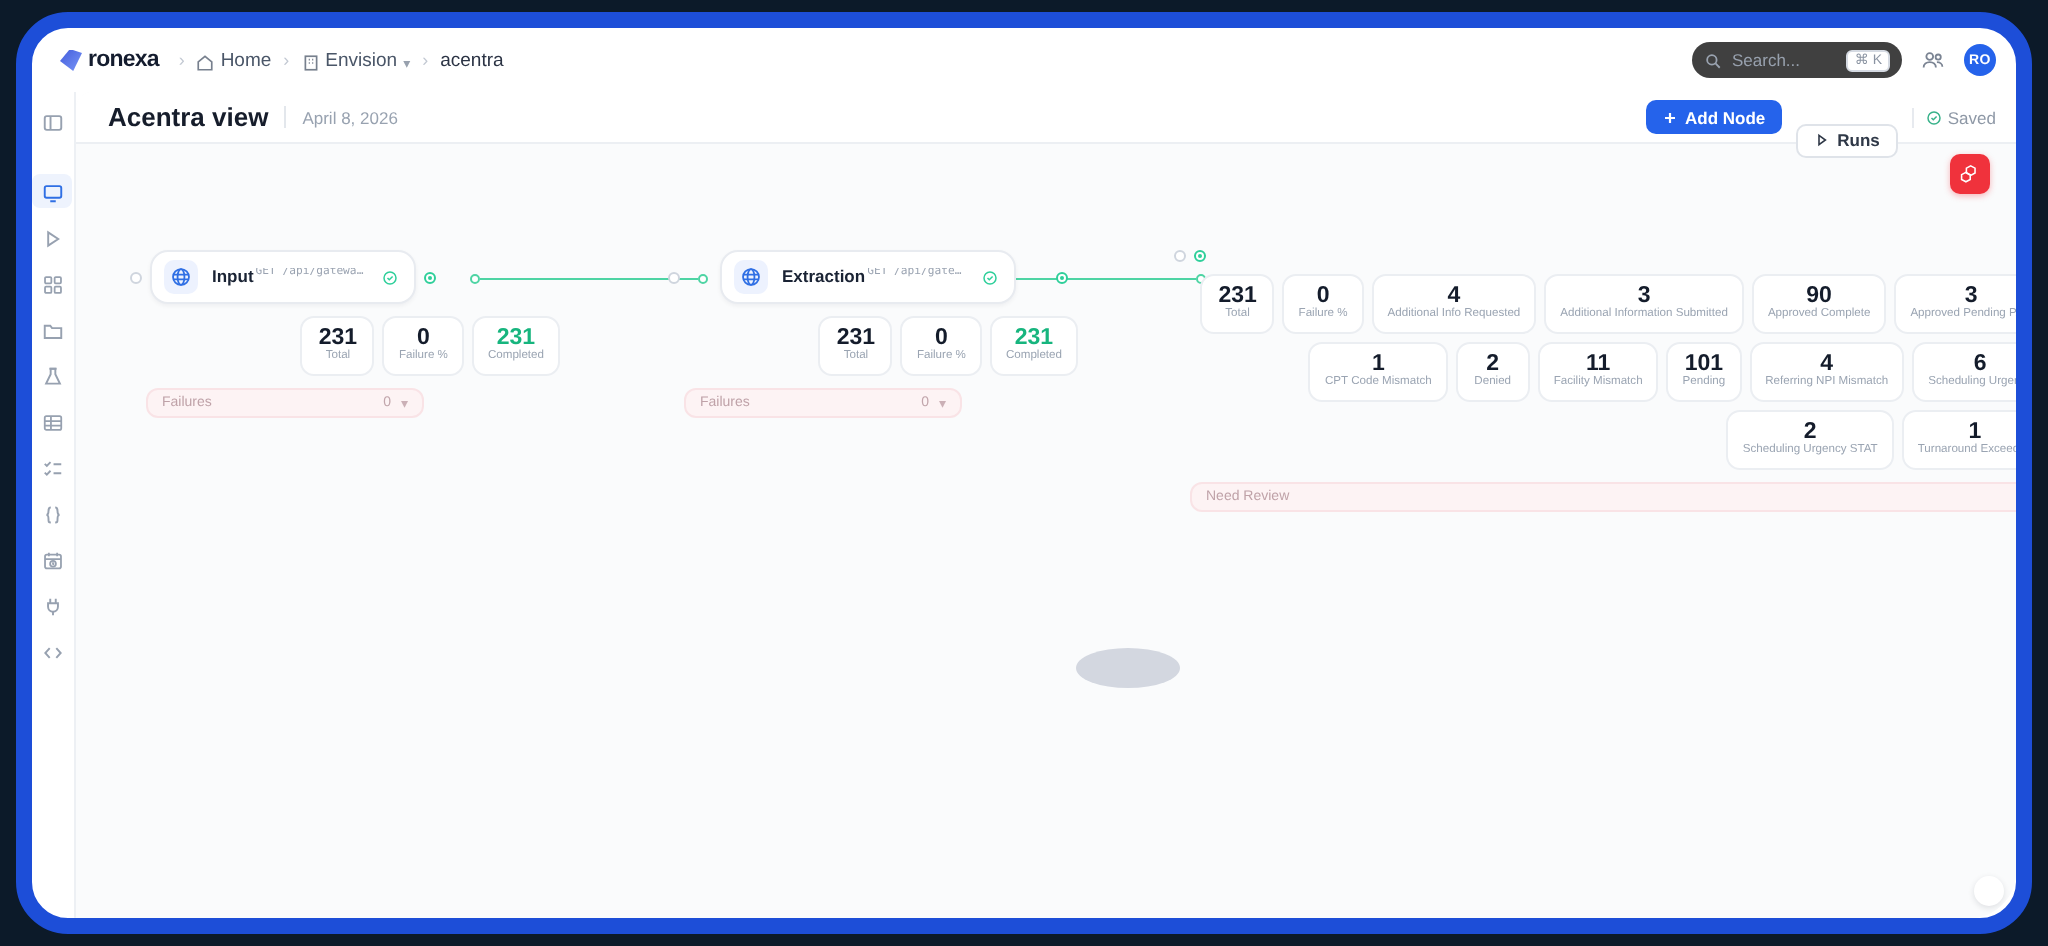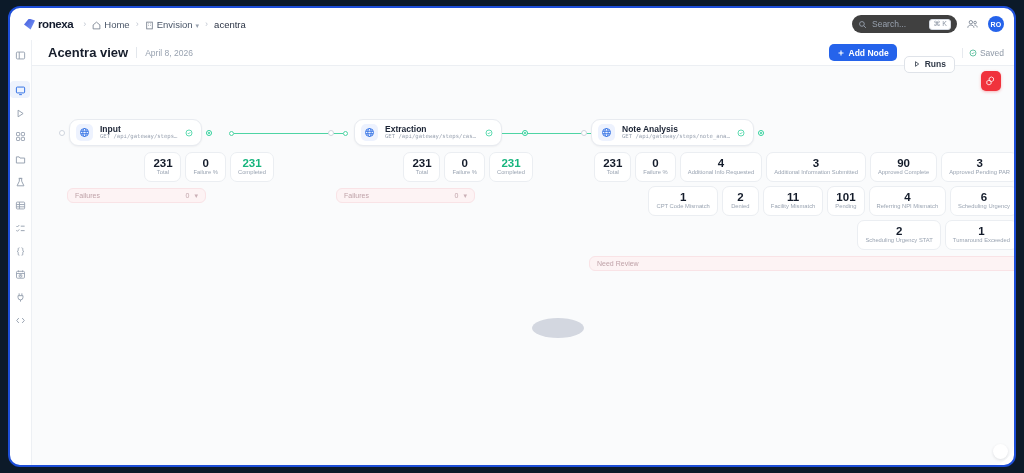--- a/index.html
+++ b/index.html
@@ -7,22 +7,22 @@
     width: 1024px; height: 473px;
     background: #0d1b2a;
     font-family: "Liberation Sans", sans-serif;
     overflow: hidden;
   }
   #root { position: relative; width: 1024px; height: 473px; background: #0c1a29; }
 
   
   .frame {
     position: absolute; left: 8px; top: 6px; right: 8px; bottom: 6px;
-    border: 2px solid #1d4ed8;
-    border-radius: 12px;
+    border: 8px solid #1d4ed8;
+    border-radius: 26px;
     background: #ffffff;
     overflow: hidden;
   }
   .frame-inner {
     position: absolute; inset: 0;
     background: #ffffff;
     border-radius: 23px;
     overflow: hidden;
   }
 
@@ -160,21 +160,21 @@
     background: #fff; border: 1px solid #e8ebf0; border-radius: 9px;
     height: 27px; padding: 0 8px 0 6px;
     box-shadow: 0 1px 2px rgba(16,24,40,.05);
   }
   .node-ico {
     width: 17px; height: 17px; border-radius: 5px;
     background: #edf2fe; display: flex; align-items: center; justify-content: center;
     flex: none;
   }
   .node-ico svg { width: 11px; height: 11px; color: #2f6fe4; }
-  .node-txt { display: flex; flex-direction: column; gap: 1px; min-width: 0; flex: 1; }
+  .node-txt { display: flex; flex-direction: row; gap: 1px; min-width: 0; flex: 1; }
   .node-title { font-size: 8.5px; font-weight: 700; color: #1a2334; line-height: 1; }
   .node-sub {
     font-family: "DejaVu Sans Mono", monospace;
     font-size: 5.6px; color: #9aa3b1; line-height: 1;
     white-space: nowrap; overflow: hidden; text-overflow: ellipsis;
   }
   .node-check { color: #2ecf9a; font-size: 9px; flex: none; }
   .port {
     width: 6px; height: 6px; border-radius: 50%;
     border: 1.2px solid #cfd5de; background: #fff; flex: none;
@@ -498,39 +498,20 @@
           <div class="failbar" style="margin-left:8px; width:139px;">
             <span class="failbar-lbl">Failures</span>
             <span class="failbar-cnt">0</span>
             <span class="failbar-car">▾</span>
           </div>
         </div>
 
         <div class="lane" style="left:549px; top:53px; width:448px;">
           <div style="display:flex; align-items:center; gap:4px;">
             <span class="port"></span>
-            <div class="node" style="width:163px;">
-              <span class="node-ico">
-                <svg viewBox="0 0 16 16" fill="none" stroke="currentColor" stroke-width="1.3">
-                      <circle cx="8" cy="8" r="5.8"></circle>
-                      <ellipse cx="8" cy="8" rx="2.5" ry="5.8"></ellipse>
-                      <path d="M2.4 6.2h11.2M2.4 9.8h11.2"></path>
-                    </svg>
-              </span>
-              <span class="node-txt">
-                <span class="node-title">Note Analysis</span>
-                <span class="node-sub">GET /api/gateway/steps/note_analysis</span>
-              </span>
-              <span class="node-check">
-                <svg style="width:8px;height:8px;display:block" viewBox="0 0 16 16" fill="none" stroke="currentColor" stroke-width="1.5">
-                      <circle cx="8" cy="8" r="6"></circle>
-                      <path d="M5.5 8l1.8 1.8 3.3-3.4"></path>
-                    </svg>
-              </span>
-            </div>
             <span class="port ok"></span>
           </div>
 
           <div class="stats" style="margin-top:6px; padding-left:8px; width:437px;">
             <div class="tile">
                   <span class="tile-val">231</span>
                   <span class="tile-lbl">Total</span>
                 </div>
             <div class="tile">
                   <span class="tile-val">0</span>

